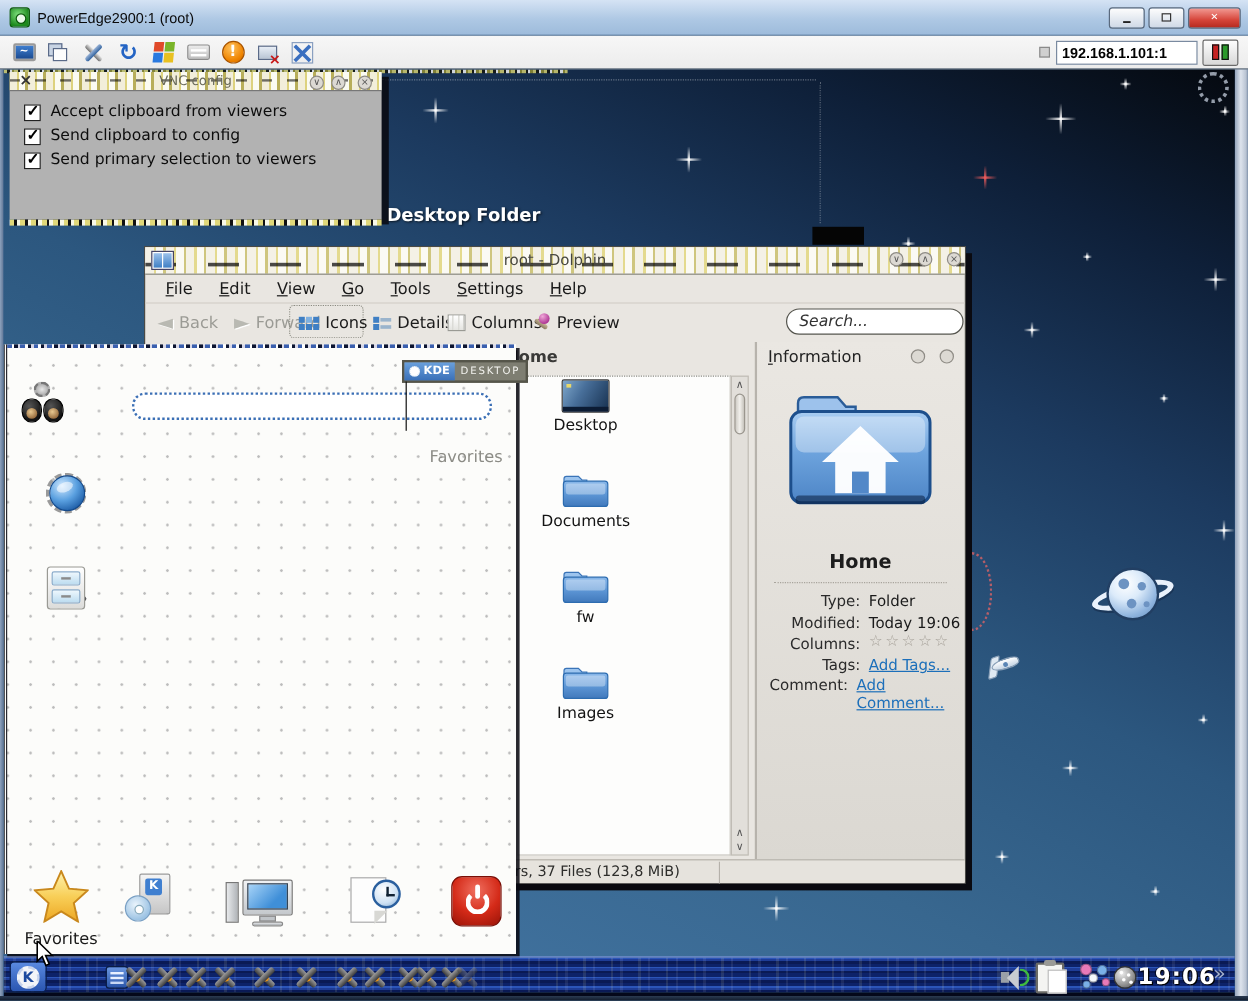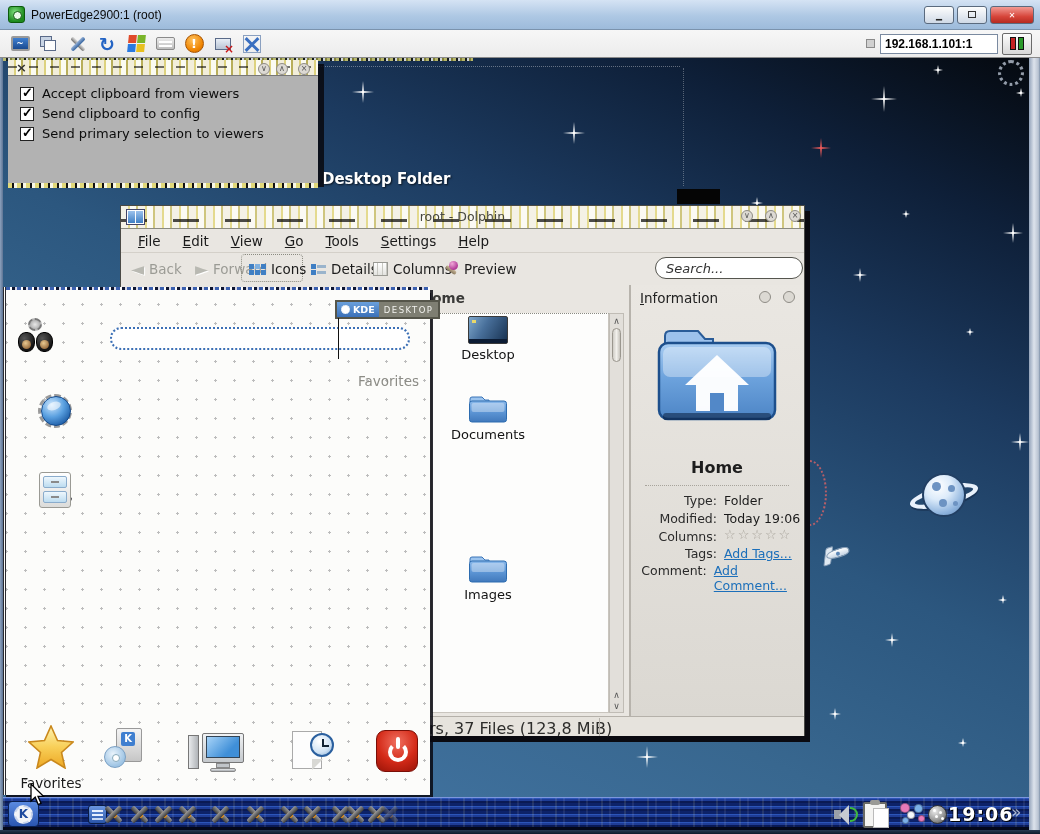--- a/index.html
+++ b/index.html
@@ -175,21 +175,21 @@
   .info-header{position:absolute;left:9px;top:5px;font-size:13.5px;color:#222;}
   .info-header u{text-decoration:underline;}
   .info-title{position:absolute;left:0;top:173px;width:100%;text-align:center;font-size:16px;font-weight:bold;color:#1d1d1d;}
   .info-hr{position:absolute;left:14px;top:200px;width:144px;border-top:1px dotted #a8a49c;}
   .inforow{position:absolute;left:0;width:100%;font-size:12.5px;display:flex;}
   .inforow .rl{width:86px;text-align:right;color:#2a2a2a;}
   .inforow .rv{margin-left:7px;color:#1a1a1a;}
   .inforow .rv.link{color:#1c6fba;text-decoration:underline;}
   .inforow .rv.stars{color:#a9a49c;letter-spacing:2px;font-size:13px;margin-top:-2px;}
   .statusbar{position:absolute;left:0;top:510px;width:100%;height:20px;background:#e6e3dd;border-top:1px solid #b5b1aa;}
-  .status-text{position:absolute;left:308px;top:2px;font-size:16px;color:#2d2d2b;}
+  .status-text{position:absolute;left:308px;top:2px;font-size:12px;color:#2d2d2b;}
   .status-sep{position:absolute;left:478px;top:1px;width:1px;height:18px;background:#fff;border-left:1px solid #b5b1aa;}
 
   
   .launcher{left:0px;top:229px;width:427px;height:508px;background:#fcfcfa;
     background-image:radial-gradient(circle,#bcbcbc 1.1px,transparent 1.2px);
     background-size:19px 19px;background-position:10px 8px;
     border-left:3px double #2a2a30;box-shadow:3px 3px 0 rgba(8,8,16,.85);}
   .launch-topglitch{position:absolute;left:0;top:0;width:100%;height:3px;
     background:repeating-linear-gradient(90deg,#3a5fae 0 4px,#fff 4px 6px,#0c1430 6px 9px,#d8d8e8 9px 11px);}
   .kde-badge{position:absolute;left:329px;top:13px;height:19px;display:flex;border:2px solid #55554a;background:#7e7e72;}
@@ -402,20 +402,21 @@
 
     <div class="abs dotted-h" style="left:315px;top:8px;width:362px"></div>
     <div class="abs dotted-v" style="left:680px;top:10px;height:118px"></div>
     <div class="abs df-box" style="left:296px;top:101px"></div>
     <div class="abs df-title" style="left:319px;top:112px">Desktop Folder</div>
     <div class="abs glitch-black" style="left:674px;top:131px;width:43px;height:15px"></div>
 
     <div class="abs cfg">
       <div class="cfg-title"></div>
       <span class="cfg-x">×</span>
+      <span class="cfg-title-text">VNC config</span>
       <span class="oxy-btn" style="left:250px;top:3px">∨</span>
       <span class="oxy-btn" style="left:268px;top:3px">∧</span>
       <span class="oxy-btn" style="left:290px;top:3px">×</span>
 
       <div class="cfg-row" style="top:26px">
         <input type="checkbox" class="cb" checked="" style="">
         <span class="cfg-label">Accept clipboard from viewers</span>
       </div>
       <div class="cfg-row" style="top:46px">
         <input type="checkbox" class="cb" checked="" style="">
@@ -518,20 +519,28 @@
         <div class="lbl">Desktop</div>
       </div>
       <div class="file-item" style="left:297px;top:187px">
         <svg class="fold-svg" width="40" height="31" viewBox="0 0 40 31">
           <path d="M2 9 V6 q0-2 2-2 h10 l3 3 h4 v2 z" fill="#9cc4ee" stroke="#3a74b8"></path>
           <rect x="1.5" y="8" width="37" height="21" rx="2.5" fill="url(#fgrad)" stroke="#2d6cb0"></rect>
           <rect x="3.5" y="10" width="33" height="9" rx="2" fill="rgba(255,255,255,0.35)"></rect>
         </svg>
         <div class="lbl">Documents</div>
       </div>
+      <div class="file-item" style="left:297px;top:267px">
+        <svg class="fold-svg" width="40" height="31" viewBox="0 0 40 31">
+          <path d="M2 9 V6 q0-2 2-2 h10 l3 3 h4 v2 z" fill="#9cc4ee" stroke="#3a74b8"></path>
+          <rect x="1.5" y="8" width="37" height="21" rx="2.5" fill="url(#fgrad)" stroke="#2d6cb0"></rect>
+          <rect x="3.5" y="10" width="33" height="9" rx="2" fill="rgba(255,255,255,0.35)"></rect>
+        </svg>
+        <div class="lbl">fw</div>
+      </div>
       <div class="file-item" style="left:297px;top:347px">
         <svg class="fold-svg" width="40" height="31" viewBox="0 0 40 31">
           <path d="M2 9 V6 q0-2 2-2 h10 l3 3 h4 v2 z" fill="#9cc4ee" stroke="#3a74b8"></path>
           <rect x="1.5" y="8" width="37" height="21" rx="2.5" fill="url(#fgrad)" stroke="#2d6cb0"></rect>
           <rect x="3.5" y="10" width="33" height="9" rx="2" fill="rgba(255,255,255,0.35)"></rect>
         </svg>
         <div class="lbl">Images</div>
       </div>
 
       <div class="scrollbar">

